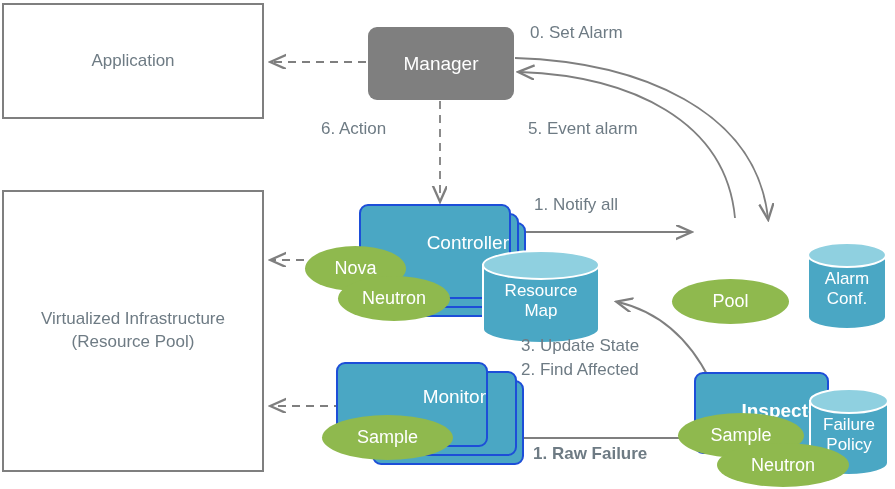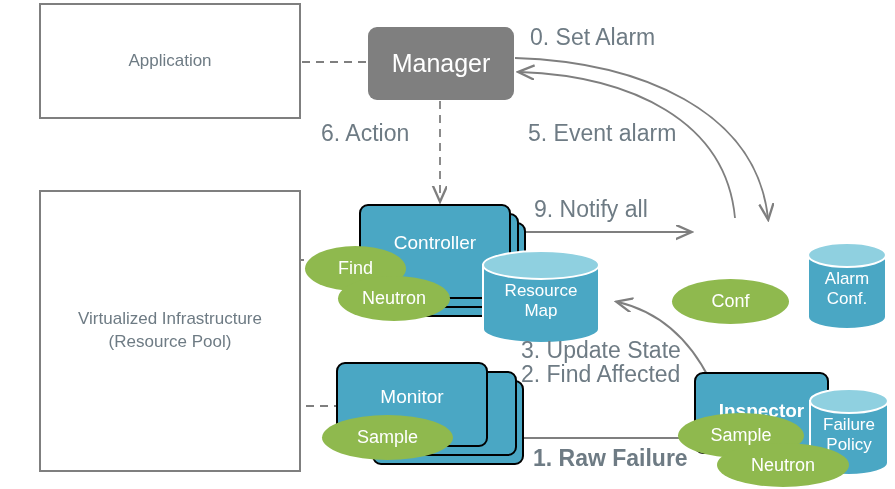--- a/index.html
+++ b/index.html
@@ -28,41 +28,40 @@
     border: 2px solid #7f7f7f;
     background: #ffffff;
     box-sizing: border-box;
     display: flex;
     align-items: center;
     justify-content: center;
     text-align: center;
     color: #6e7b84;
     font-size: 17px;
     line-height: 1.35;
-    margin-left: 37px;
   }
   .mgr-box {
     position: absolute;
     background: #7f7f7f;
     border-radius: 9px;
     display: flex;
     align-items: center;
     justify-content: center;
     color: #ffffff;
-    font-size: 25px;
+    font-size: 19px;
   }
   .node {
     position: absolute;
     background: #4aa7c4;
     border-radius: 9px;
-    border: 2px solid #000000;
+    border: 2px solid #1d4ed8;
     box-sizing: border-box;
     display: flex;
     align-items: center;
-    justify-content: center;
+    justify-content: flex-end;
     color: #ffffff;
     font-size: 19px;
   }
   .node.stacked-back {
     background: #4aa7c4;
   }
   .tag {
     position: absolute;
     background: #8fb94e;
     border-radius: 50%;
@@ -81,21 +80,21 @@
     right: 0;
     text-align: center;
     color: #ffffff;
     font-size: 17px;
     line-height: 1.2;
     pointer-events: none;
   }
   .edge-label {
     position: absolute;
     color: #6e7b84;
-    font-size: 23px;
+    font-size: 17px;
     white-space: pre;
     line-height: 1.35;
   }
 </style>
 </head>
 <body>
 
 <div id="canvas">
 
   <svg class="layer" viewBox="0 0 895 489">
@@ -171,21 +170,21 @@
       <path d="M2,16 L2,80 A58,14 0 0 0 118,80 L118,16 Z" fill="#4aa7c4" stroke="#ffffff" stroke-width="2"></path>
       <ellipse cx="60" cy="16" rx="58" ry="14" fill="#8fd0e0" stroke="#ffffff" stroke-width="2"></ellipse>
     </svg>
     <div class="cyl-label" style="top:32px;">
       <span>Resource</span><br>
       <span>Map</span>
     </div>
   </div>
 
   <div class="tag" style="left:305px; top:246px; width:101px; height:45px;">
-    <span>Find</span>
+    <span>Nova</span>
   </div>
   <div class="tag" style="left:338px; top:276px; width:112px; height:45px;">
     <span>Neutron</span>
   </div>
 
   <div class="node stacked-back" style="left:372px; top:380px; width:152px; height:85px;"></div>
   <div class="node stacked-back" style="left:365px; top:371px; width:152px; height:85px;"></div>
   <div class="node" style="left:336px; top:362px; width:152px; height:85px; align-items:flex-start; padding-top:22px;">
     <span>Monitor</span>
   </div>
@@ -197,21 +196,21 @@
     <svg width="82" height="90" viewBox="0 0 82 90">
       <path d="M2,14 L2,76 A39,12 0 0 0 80,76 L80,14 Z" fill="#4aa7c4" stroke="#ffffff" stroke-width="2"></path>
       <ellipse cx="41" cy="14" rx="39" ry="12" fill="#8fd0e0" stroke="#ffffff" stroke-width="2"></ellipse>
     </svg>
     <div class="cyl-label" style="top:28px;">
       <span>Alarm</span><br>
       <span>Conf.</span>
     </div>
   </div>
   <div class="tag" style="left:672px; top:279px; width:117px; height:45px;">
-    <span>Conf</span>
+    <span>Pool</span>
   </div>
 
   <div class="node" style="left:694px; top:372px; width:135px; height:82px; align-items:flex-start; padding-top:26px;font-weight:bold;">
     <span>Inspector</span>
   </div>
   <div class="cyl" style="left:808px; top:387px; width:82px; height:90px;">
     <svg width="82" height="90" viewBox="0 0 82 90">
       <path d="M2,14 L2,76 A39,12 0 0 0 80,76 L80,14 Z" fill="#4aa7c4" stroke="#ffffff" stroke-width="2"></path>
       <ellipse cx="41" cy="14" rx="39" ry="12" fill="#8fd0e0" stroke="#ffffff" stroke-width="2"></ellipse>
     </svg>
@@ -223,18 +222,18 @@
   <div class="tag" style="left:678px; top:413px; width:126px; height:45px;">
     <span>Sample</span>
   </div>
   <div class="tag" style="left:717px; top:443px; width:132px; height:44px;">
     <span>Neutron</span>
   </div>
 
   <div class="edge-label" style="left:530px; top:22px;">0. Set Alarm</div>
   <div class="edge-label" style="left:528px; top:118px;">5. Event alarm</div>
   <div class="edge-label" style="left:321px; top:118px;">6. Action</div>
-  <div class="edge-label" style="left:534px; top:194px;">9. Notify all</div>
+  <div class="edge-label" style="left:534px; top:194px;">1. Notify all</div>
   <div class="edge-label" style="left:521px; top:335px;">3. Update State</div>
   <div class="edge-label" style="left:521px; top:359px;">2. Find Affected</div>
   <div class="edge-label" style="left:533px; top:443px;font-weight:bold;">1. Raw Failure</div>
 
 </div>
 
 </body></html>

